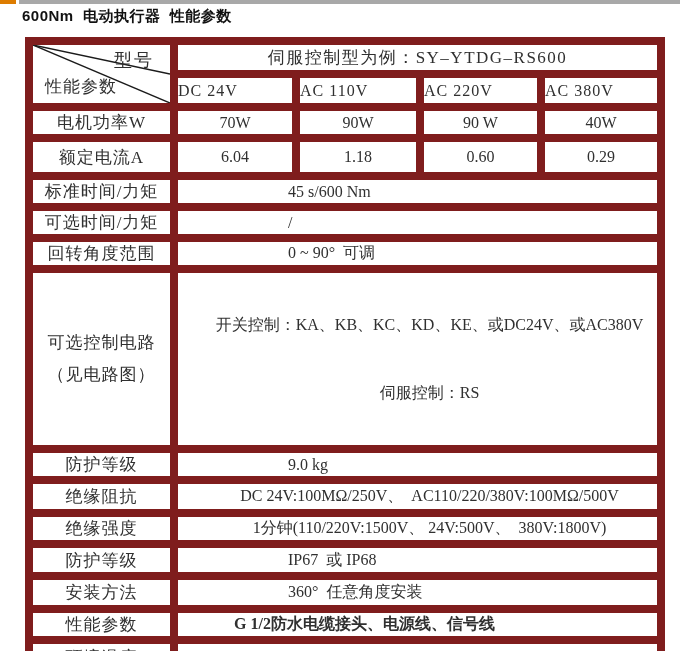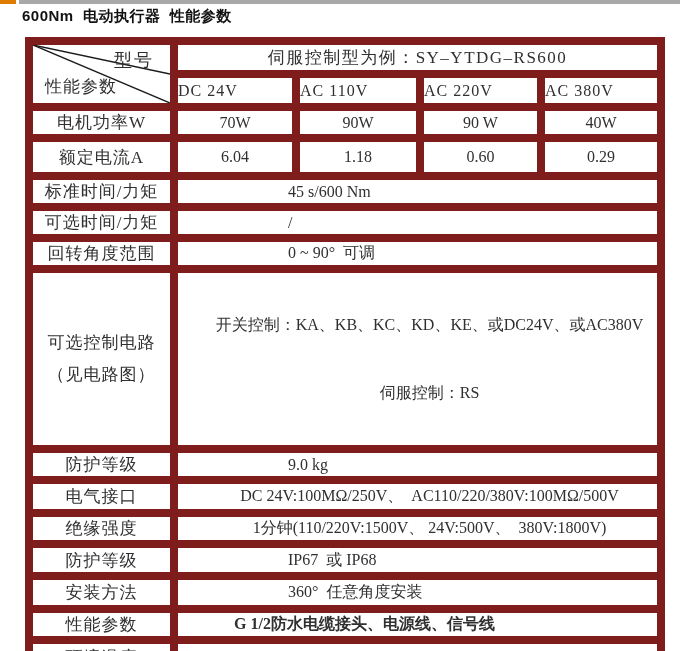--- a/index.html
+++ b/index.html
@@ -121,21 +121,21 @@
       <div>伺服控制：RS</div>
     </td>
   </tr>
 
   <tr style="height:31px">
     <td class="lbl">防护等级</td>
     <td class="val v-short" colspan="4">9.0 kg</td>
   </tr>
 
   <tr style="height:33px">
-    <td class="lbl">电气接口</td>
+    <td class="lbl">绝缘阻抗</td>
     <td class="val v-long" colspan="4">DC 24V:100MΩ/250V、  AC110/220/380V:100MΩ/500V</td>
   </tr>
 
   <tr style="height:31px">
     <td class="lbl">绝缘强度</td>
     <td class="val v-long" colspan="4">1分钟(110/220V:1500V、 24V:500V、  380V:1800V)</td>
   </tr>
 
   <tr style="height:32px">
     <td class="lbl">防护等级</td>

